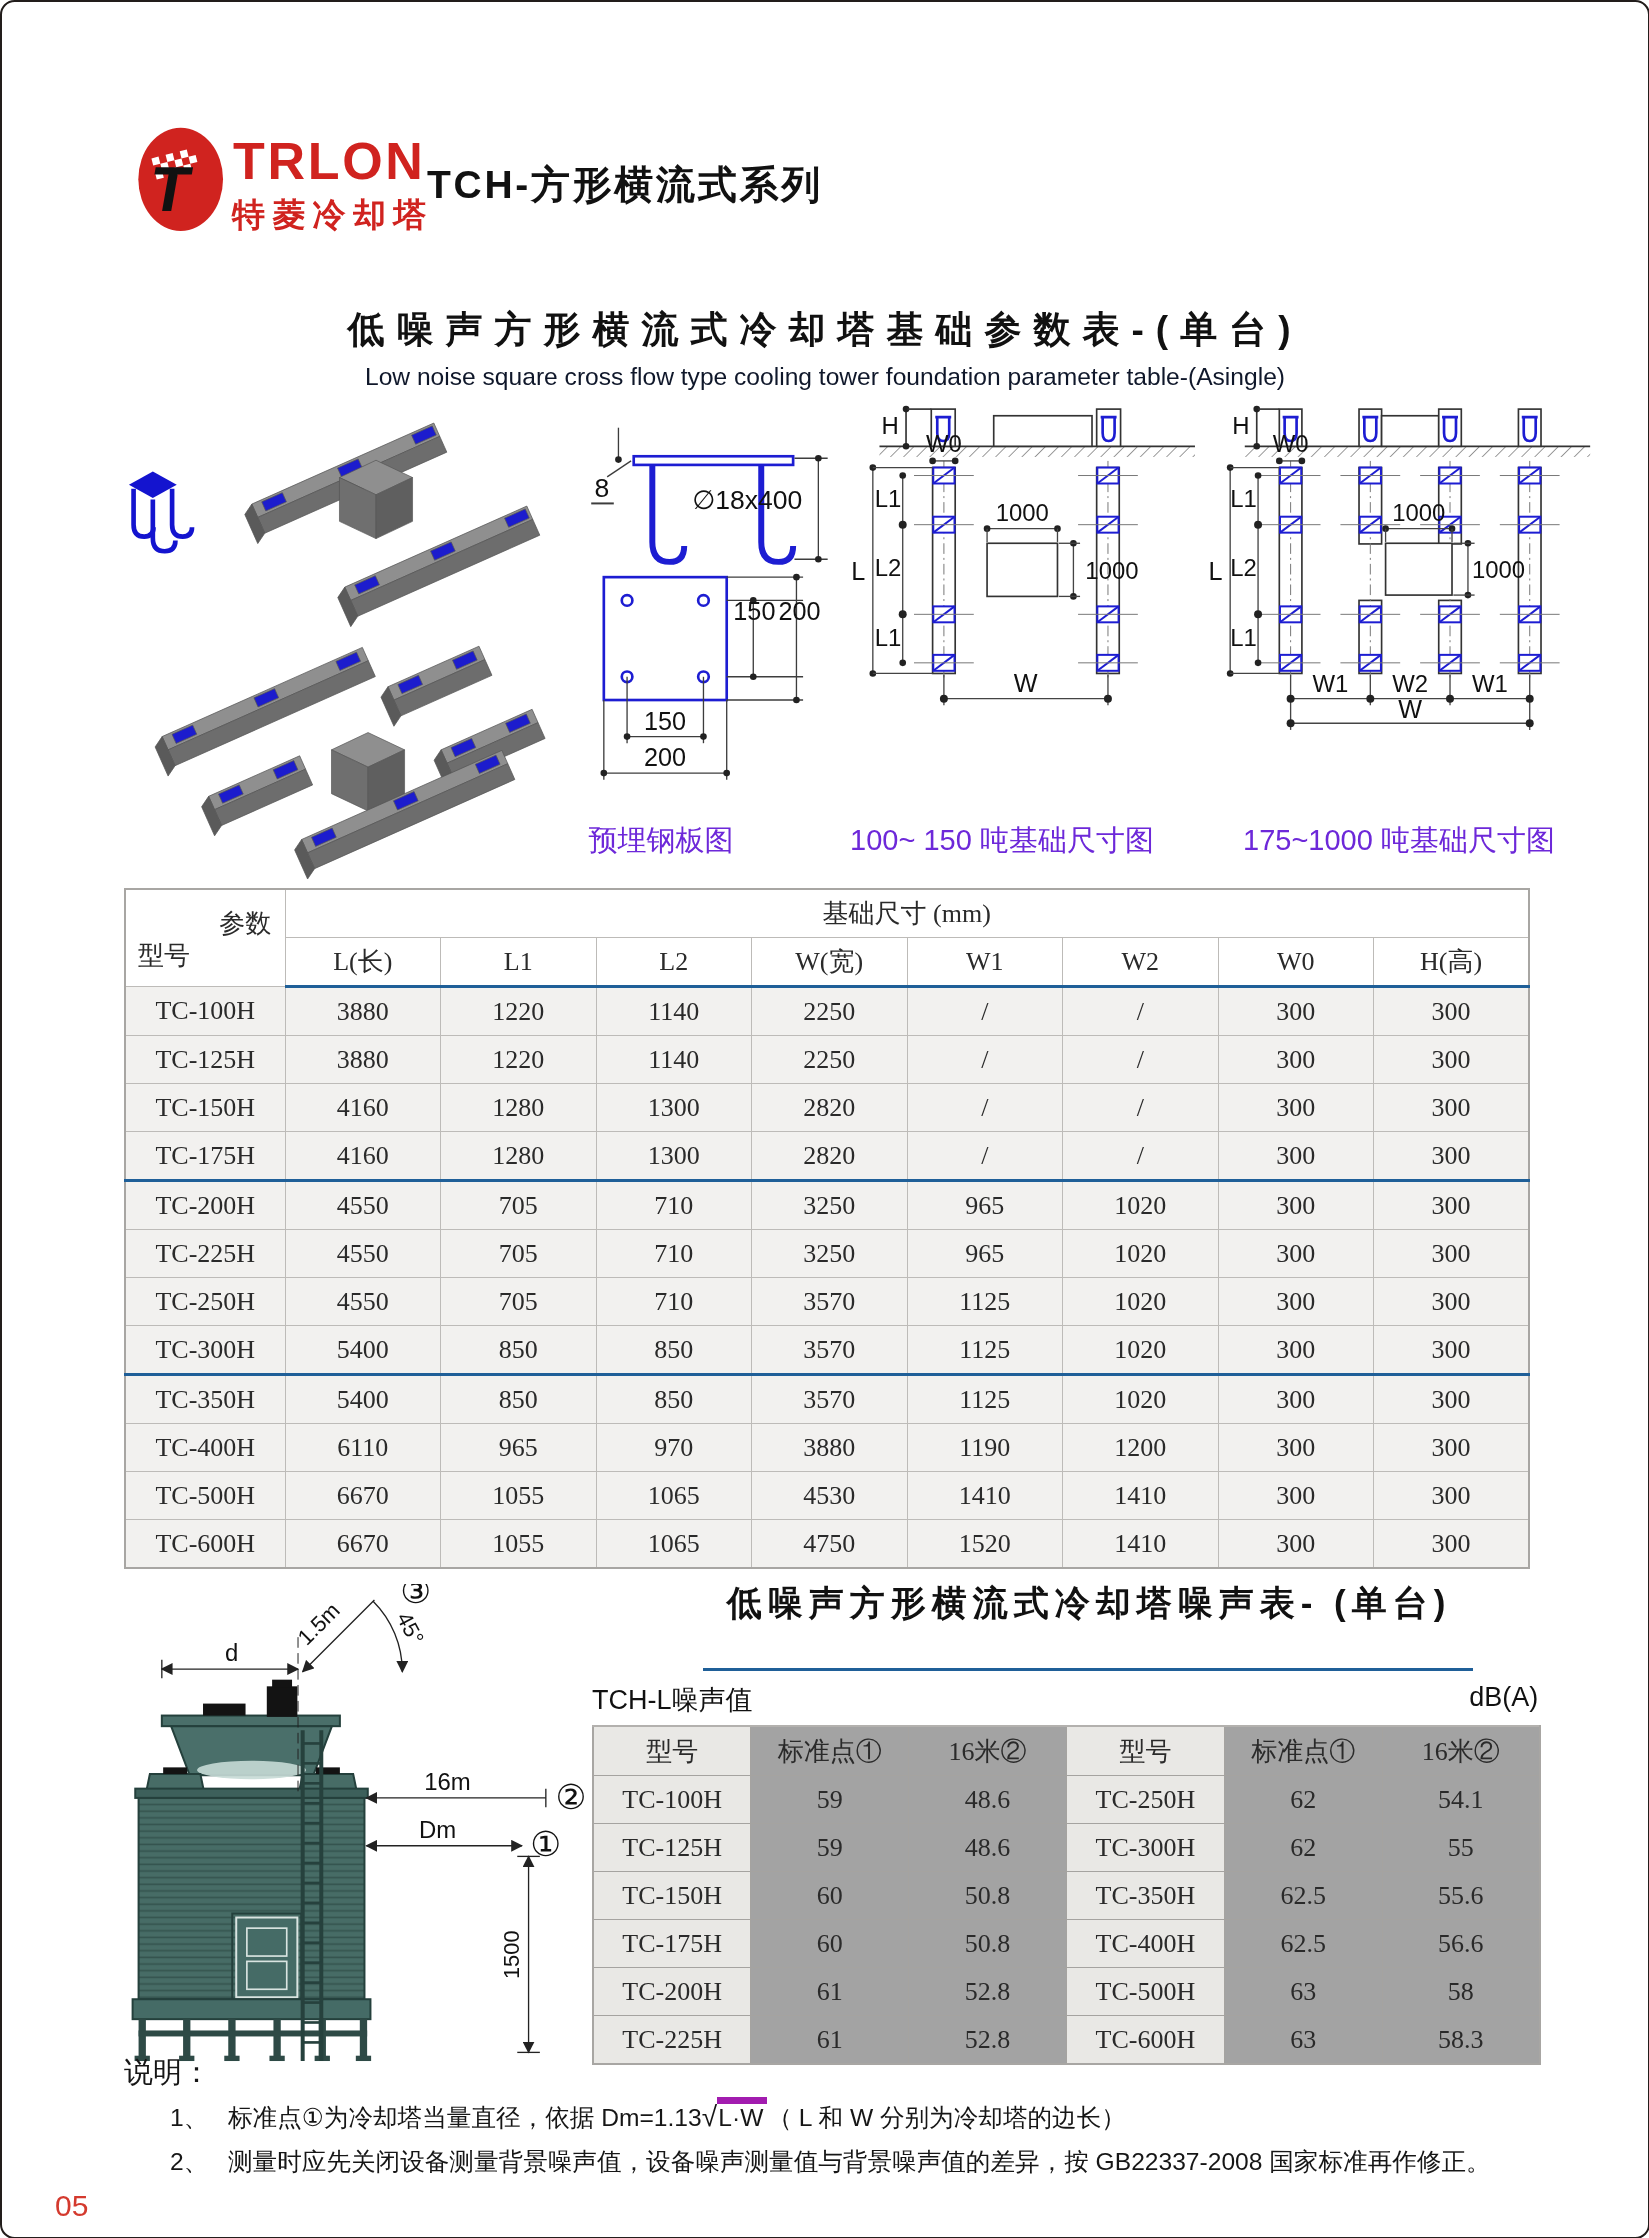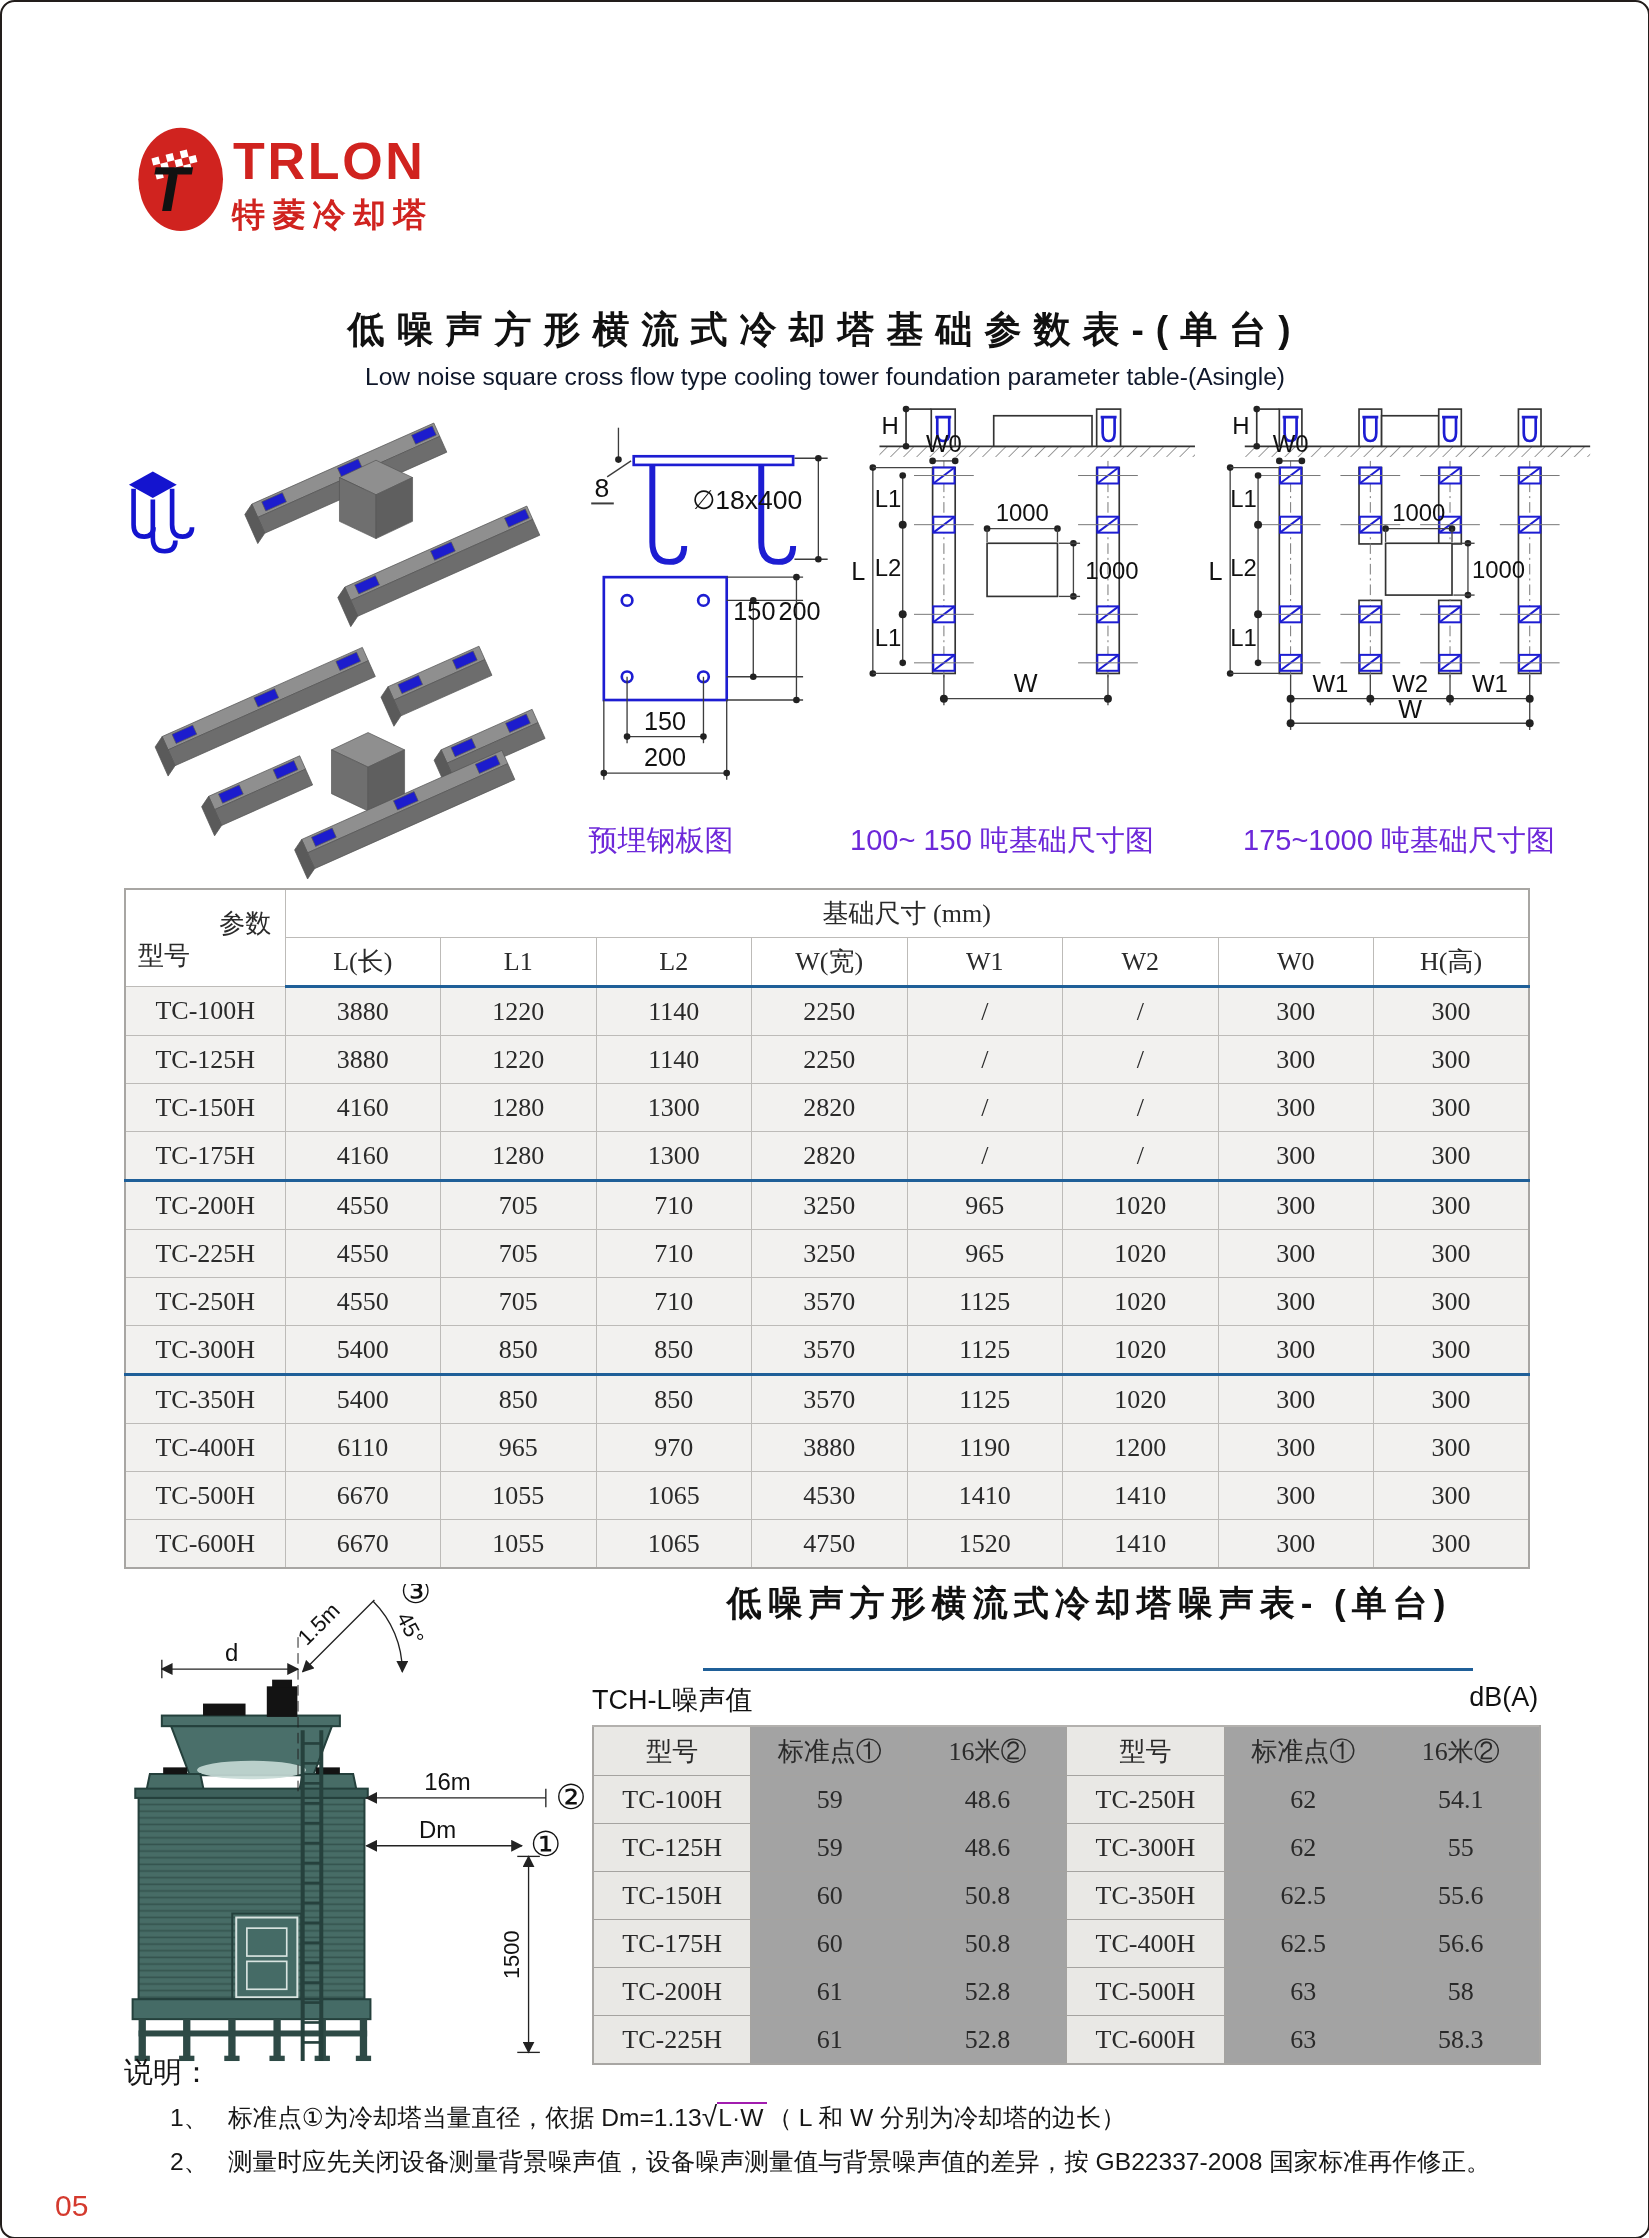--- a/index.html
+++ b/index.html
@@ -43,21 +43,21 @@
   .ntable th,.ntable td{border:1.3px solid #a5a3a0;text-align:center;font-weight:normal;padding:0;background:#a3a3a3;}
   .ntable th{height:48px;}
   .ntable td{height:47px;}
   .ntable th:nth-child(1),.ntable th:nth-child(4),
   .ntable td:nth-child(1),.ntable td:nth-child(4){background:#e9e8e5;}
   
   .notes-heading{position:absolute;left:122px;top:2051px;font-size:29px;color:#161616;}
   .note{position:absolute;left:168px;font-size:24.6px;color:#161616;white-space:nowrap;}
   .note .no{display:inline-block;width:58px;}
   .rad{font-size:28px;}
-  .radicand{border-top:2px solid #a21caf;padding:0 4px 0 1.3px;}
+  .radicand{border-top:7px solid #a21caf;padding:0 4px 0 1.3px;}
   .page-num{position:absolute;left:53px;top:2187px;font-size:30px;color:#d43a2e;}
   svg text{font-family:"Liberation Sans","DejaVu Sans",sans-serif;fill:#111;}
 </style>
 </head>
 <body>
 
 <div class="page">
 
   <svg class="logo-mark" width="90" height="108" viewBox="0 0 136 162">
     <ellipse cx="66" cy="80" rx="64" ry="78" fill="#d0231f"></ellipse>
@@ -69,20 +69,21 @@
         <rect x="59" y="49" width="11" height="11"></rect>
         <rect x="81" y="49" width="11" height="11"></rect>
       <rect x="26" y="60" width="11" height="11"></rect>
         <rect x="48" y="60" width="11" height="11"></rect>
         <rect x="70" y="60" width="11" height="11"></rect>
     </g>
     <text x="38" y="128" font-size="96" font-weight="bold" fill="#fff" transform="skewX(-10)">T</text>
   </svg>
   <div class="logo-name">TRLON</div>
   <div class="logo-sub">特菱冷却塔</div>
+  <div class="page-title">TCH-方形横流式系列</div>
 
   <div class="sec1">
     <div class="cn">低噪声方形横流式冷却塔基础参数表-(单台)</div>
     <div class="en">Low noise square cross flow type cooling tower foundation parameter table-(Asingle)</div>
   </div>
 
   <svg style="position:absolute;left:0;top:346px;" width="1650" height="538" viewBox="0 520 2482 810">
     <defs>
       <pattern id="hatch" width="14" height="14" patternUnits="userSpaceOnUse" patternTransform="rotate(45)">
         <line x1="0" y1="0" x2="0" y2="14" stroke="#666" stroke-width="2"></line>

